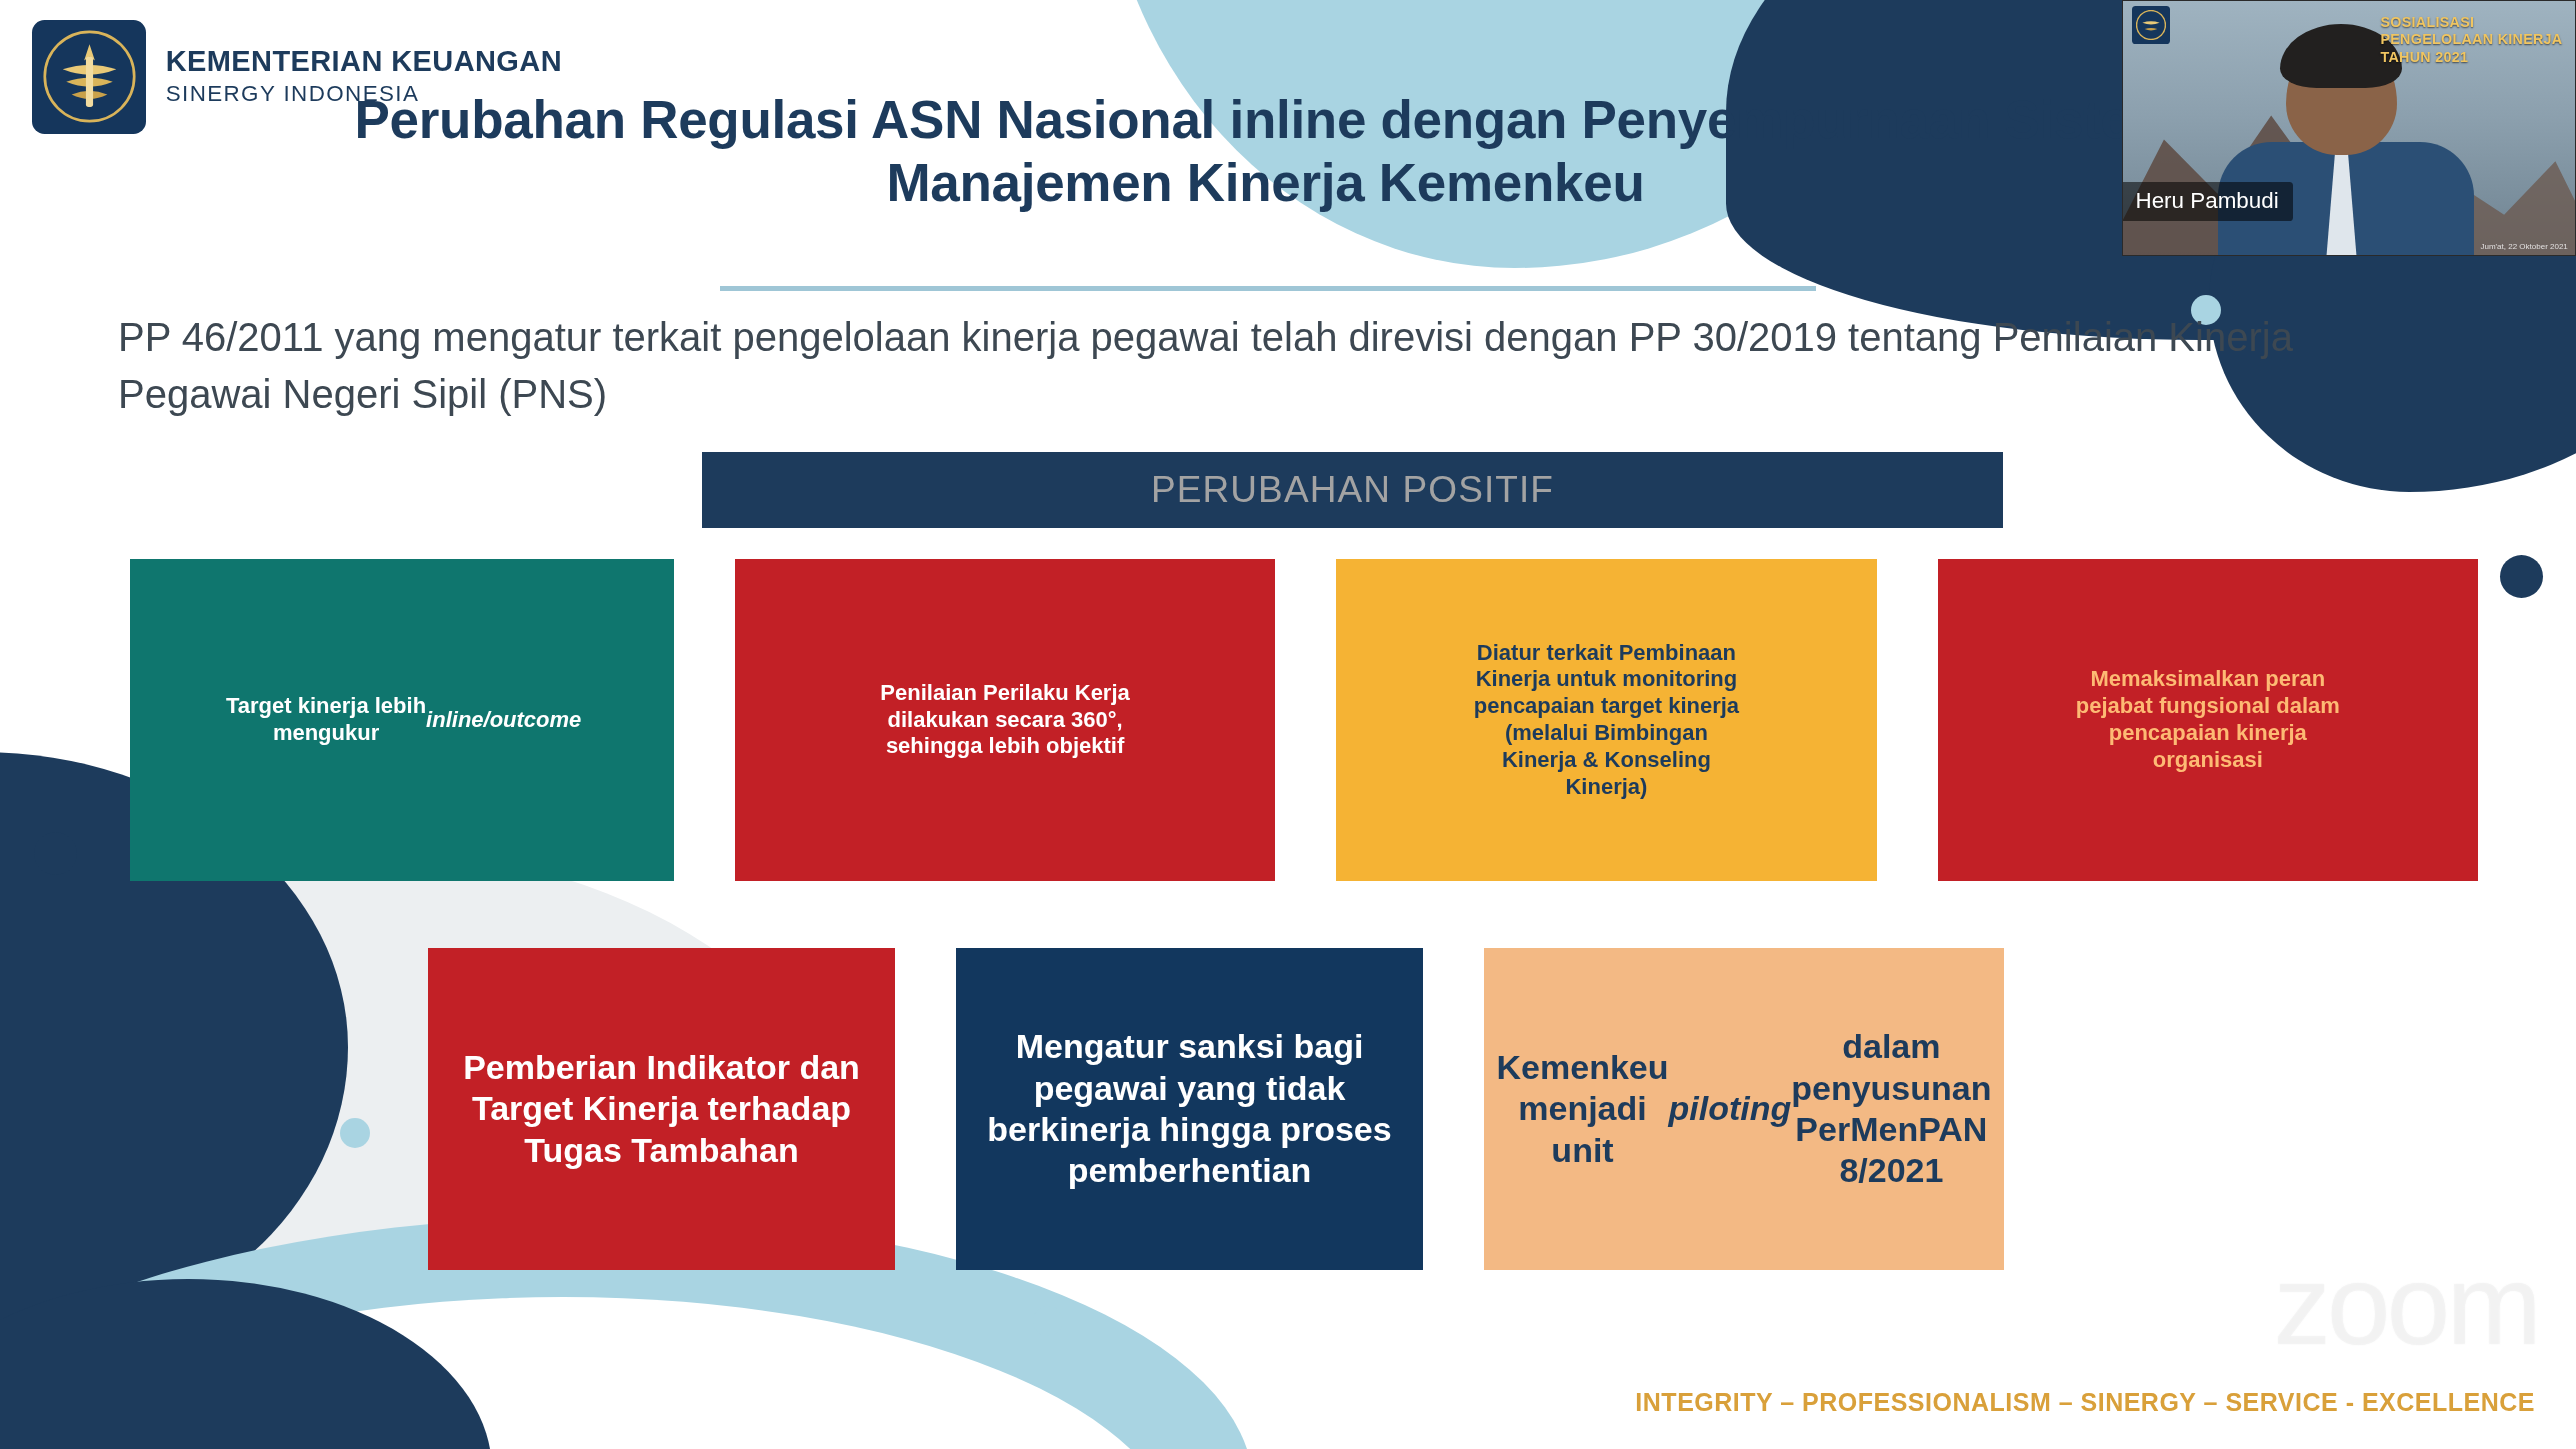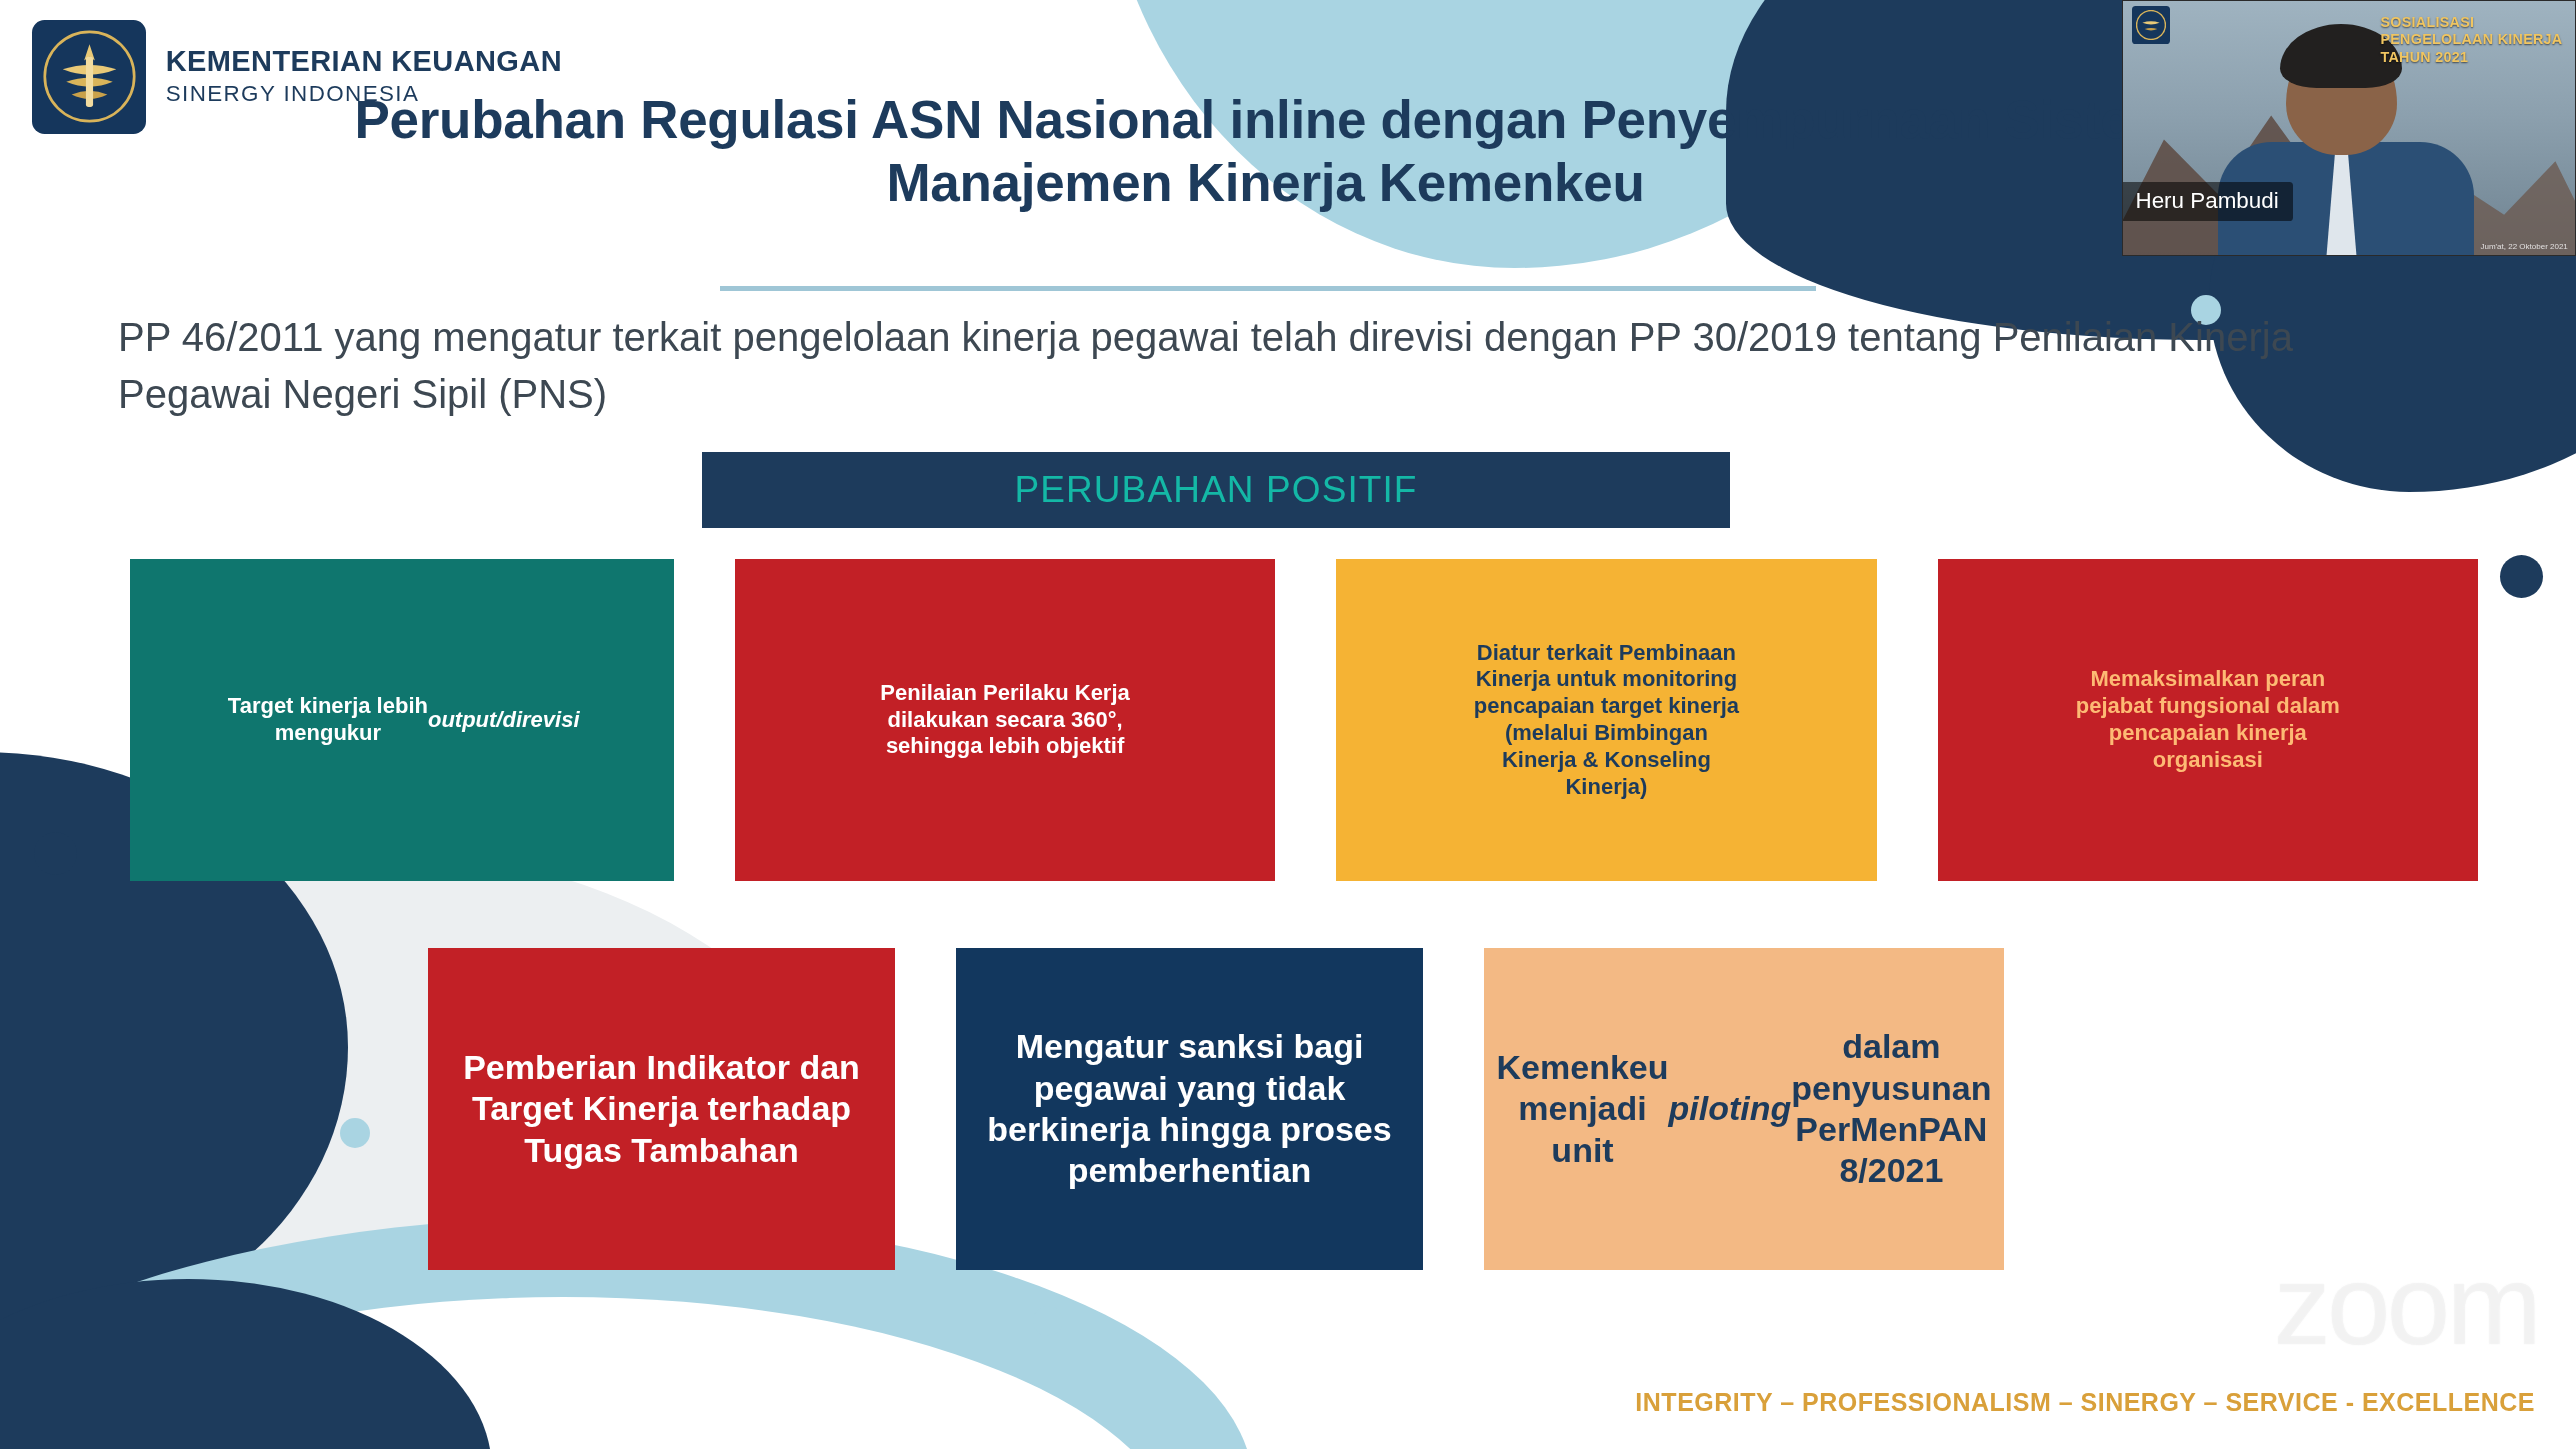--- a/index.html
+++ b/index.html
@@ -174,24 +174,24 @@
     font-size: 40px;
     color: #3d4852;
     line-height: 1.42;
   }
 
   
   .banner {
     position: absolute;
     top: 452px;
     left: 702px;
-    width: 1028px;
+    width: 1301px;
     height: 76px;
     background: #1d3b5c;
-    color: #14b8a6;
+    color: #a3a3a3;
     display: flex;
     align-items: center;
     justify-content: center;
     font-size: 37px;
     letter-spacing: 1.1px;
   }
 
   
   .cards-row {
     position: absolute;
@@ -404,21 +404,21 @@
   </div>
 
   <div class="slide-title">Perubahan Regulasi ASN Nasional inline dengan Penyempurnaan Sistem Manajemen Kinerja Kemenkeu</div>
   <div class="title-underline"></div>
 
   <div class="intro">PP 46/2011 yang mengatur terkait pengelolaan kinerja pegawai telah direvisi dengan PP 30/2019 tentang Penilaian Kinerja Pegawai Negeri Sipil (PNS)</div>
 
   <div class="banner">PERUBAHAN POSITIF</div>
 
   <div class="cards-row row-1">
-    <div class="card" style="background: #0f766e; color: rgb(255, 255, 255); padding-left: 16px;">Target kinerja lebih<br>mengukur<br><i>output/direvisi</i></div>
+    <div class="card" style="background: #0f766e; color: rgb(255, 255, 255); padding-left: 16px;">Target kinerja lebih<br>mengukur<br><i>inline/outcome</i></div>
     <div class="card" style="background: rgb(194, 32, 38); color: #ffffff;">Penilaian Perilaku Kerja<br>dilakukan secara 360°,<br>sehingga lebih objektif</div>
     <div class="card" style="background: rgb(245, 179, 52); color: rgb(29, 59, 92);">Diatur terkait Pembinaan<br>Kinerja untuk monitoring<br>pencapaian target kinerja<br>(melalui Bimbingan<br>Kinerja &amp; Konseling<br>Kinerja)</div>
     <div class="card" style="background: rgb(194, 32, 38); color: #fdba74;">Memaksimalkan peran<br>pejabat fungsional dalam<br>pencapaian kinerja<br>organisasi</div>
   </div>
 
   <div class="cards-row row-2">
     <div class="card" style="background: rgb(194, 32, 38); color: rgb(255, 255, 255);">Pemberian Indikator dan<br>Target Kinerja terhadap<br>Tugas Tambahan</div>
     <div class="card" style="background: rgb(18, 55, 94); color: rgb(255, 255, 255);">Mengatur sanksi bagi<br>pegawai yang tidak<br>berkinerja hingga proses<br>pemberhentian</div>
     <div class="card" style="background: rgb(243, 185, 132); color: rgb(29, 59, 92);">Kemenkeu menjadi unit<br><i>piloting</i> dalam<br>penyusunan PerMenPAN<br>8/2021</div>
   </div>

